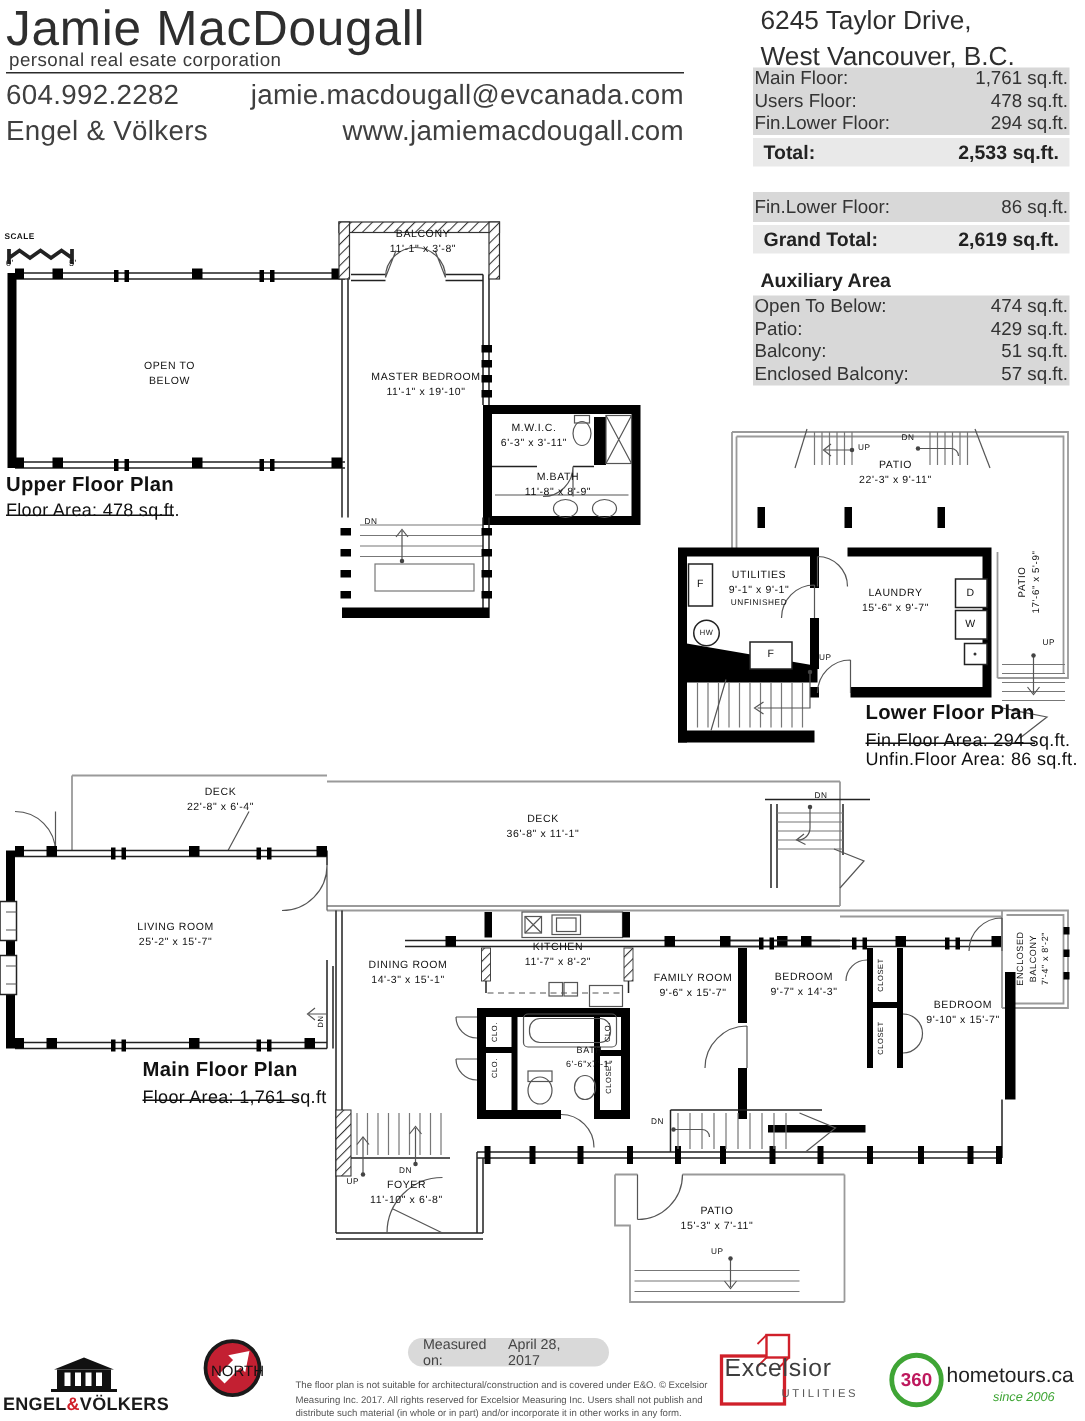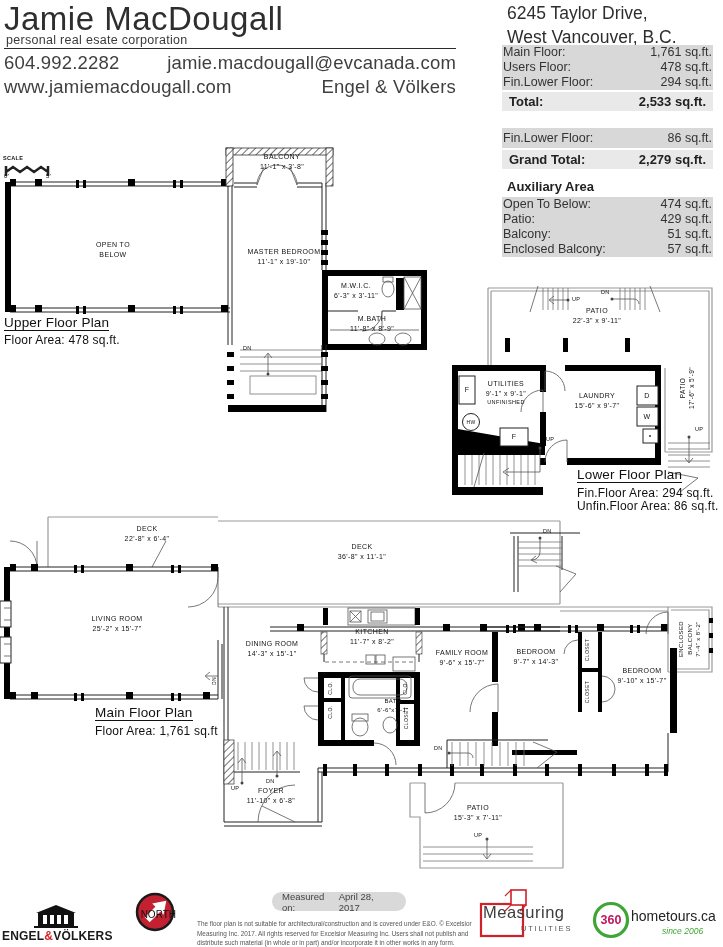--- a/index.html
+++ b/index.html
@@ -22,22 +22,22 @@
          justify-content:space-between;padding:2px 7px;box-sizing:border-box;
          font-size:13px;font-weight:bold;color:#222}
   .aux-title{position:absolute;left:507px;top:179px;font-size:13px;font-weight:bold;color:#222}
   
   .r{position:absolute;transform:translateX(-50%);text-align:center;font-size:7px;
      line-height:1.45;letter-spacing:.4px;color:#111;white-space:nowrap}
   .rv{position:absolute;transform:translate(-50%,-50%) rotate(-90deg);text-align:center;
       font-size:6.5px;line-height:1.45;letter-spacing:.4px;color:#111;white-space:nowrap}
   .tl{position:absolute;font-size:5.5px;letter-spacing:.3px;color:#111;white-space:nowrap}
   .f6{font-size:6px}.f55{font-size:5.5px}.f5{font-size:5px}.f7{font-size:7px}
-  .ptitle{position:absolute;font-weight:normal;font-size:13.5px;color:#111;
-          border-bottom:1.5px solid #111;padding-bottom:0;letter-spacing:.2px}
+  .ptitle{position:absolute;font-weight:bold;font-size:13.5px;color:#111;
+          border-bottom:1.5px solid #111;padding-bottom:13px;letter-spacing:.2px}
   .parea{position:absolute;font-size:12px;color:#111;letter-spacing:.2px}
   
   .ev-text{position:absolute;left:2px;top:929px;width:106px;text-align:center;
            font-size:12px;font-weight:bold;color:#1a1a1a;letter-spacing:.2px}
   .ev-amp{color:#d0202a}
   .north-text{position:absolute;left:134px;top:909px;width:42px;text-align:right;
               font-size:10px;font-weight:normal;color:#111}
   .pill{position:absolute;left:272px;top:892px;width:134px;height:19px;background:#d9d9d9;
         border-radius:10px;display:flex;align-items:center;justify-content:space-between;
         padding:0 10px;box-sizing:border-box;font-size:9.5px;color:#444}
@@ -54,22 +54,22 @@
 <body>
 
 <div class="h-name">Jamie MacDougall</div>
 <div class="h-tag">personal real esate corporation</div>
 <div class="h-rule"></div>
 <div class="h-row" style="top:52px">
   <span>604.992.2282</span>
   <span>jamie.macdougall@evcanada.com</span>
 </div>
 <div class="h-row" style="top:76px">
+  <span>Engel &amp; Völkers</span>
   <span>www.jamiemacdougall.com</span>
-  <span>Engel &amp; Völkers</span>
 </div>
 
 <div class="addr">
   <div>6245 Taylor Drive,</div>
   <div>West Vancouver, B.C.</div>
 </div>
 
 <div class="tbl" style="top:45px">
   <div class="row">
     <span>Main Floor:</span>
@@ -90,21 +90,21 @@
 </div>
 
 <div class="tbl" style="top:128px">
   <div class="row" style="line-height:20px">
     <span>Fin.Lower Floor:</span>
     <span>86 sq.ft.</span>
   </div>
 </div>
 <div class="total" style="top:150px">
   <span>Grand Total:</span>
-  <span>2,279 sq.ft.</span>
+  <span>2,619 sq.ft.</span>
 </div>
 
 <div class="aux-title">Auxiliary Area</div>
 <div class="tbl" style="top:197px">
   <div class="row">
     <span>Open To Below:</span>
     <span>474 sq.ft.</span>
   </div>
   <div class="row">
     <span>Patio:</span>
@@ -416,21 +416,21 @@
   <span>Measured on:</span>
   <span>April 28, 2017</span>
 </div>
 <div class="disc">The floor plan is not suitable for architectural/construction and is covered under E&amp;O. © Excelsior Measuring Inc. 2017. All rights reserved for Excelsior Measuring Inc. Users shall not publish and distribute such material (in whole or in part) and/or incorporate it in other works in any form.</div>
 
 <svg class="abs" style="left:477px;top:888px" width="56" height="52">
   <rect x="4" y="16" width="42" height="32" fill="none" stroke="#d0202a" stroke-width="2.2"></rect>
   <rect x="34" y="2" width="15" height="15" fill="#fff" stroke="#d0202a" stroke-width="1.6"></rect>
   <path d="M34,17l-6,6M49,17l-6,6M34,2l-6,6" stroke="#d0202a" stroke-width="1.2" fill="none"></path>
 </svg>
-<div class="exc-name">Measuring</div>
+<div class="exc-name">Excelsior</div>
 <div class="exc-sub">UTILITIES</div>
 
 <svg class="abs" style="left:591px;top:900px" width="42" height="42">
   <circle cx="20" cy="20" r="16.5" fill="#fff" stroke="#3fa535" stroke-width="3.2"></circle>
 </svg>
 <div class="ht-360">360</div>
 <div class="ht-name">hometours.ca</div>
 <div class="ht-since">since 2006</div>
 
 </body></html>

